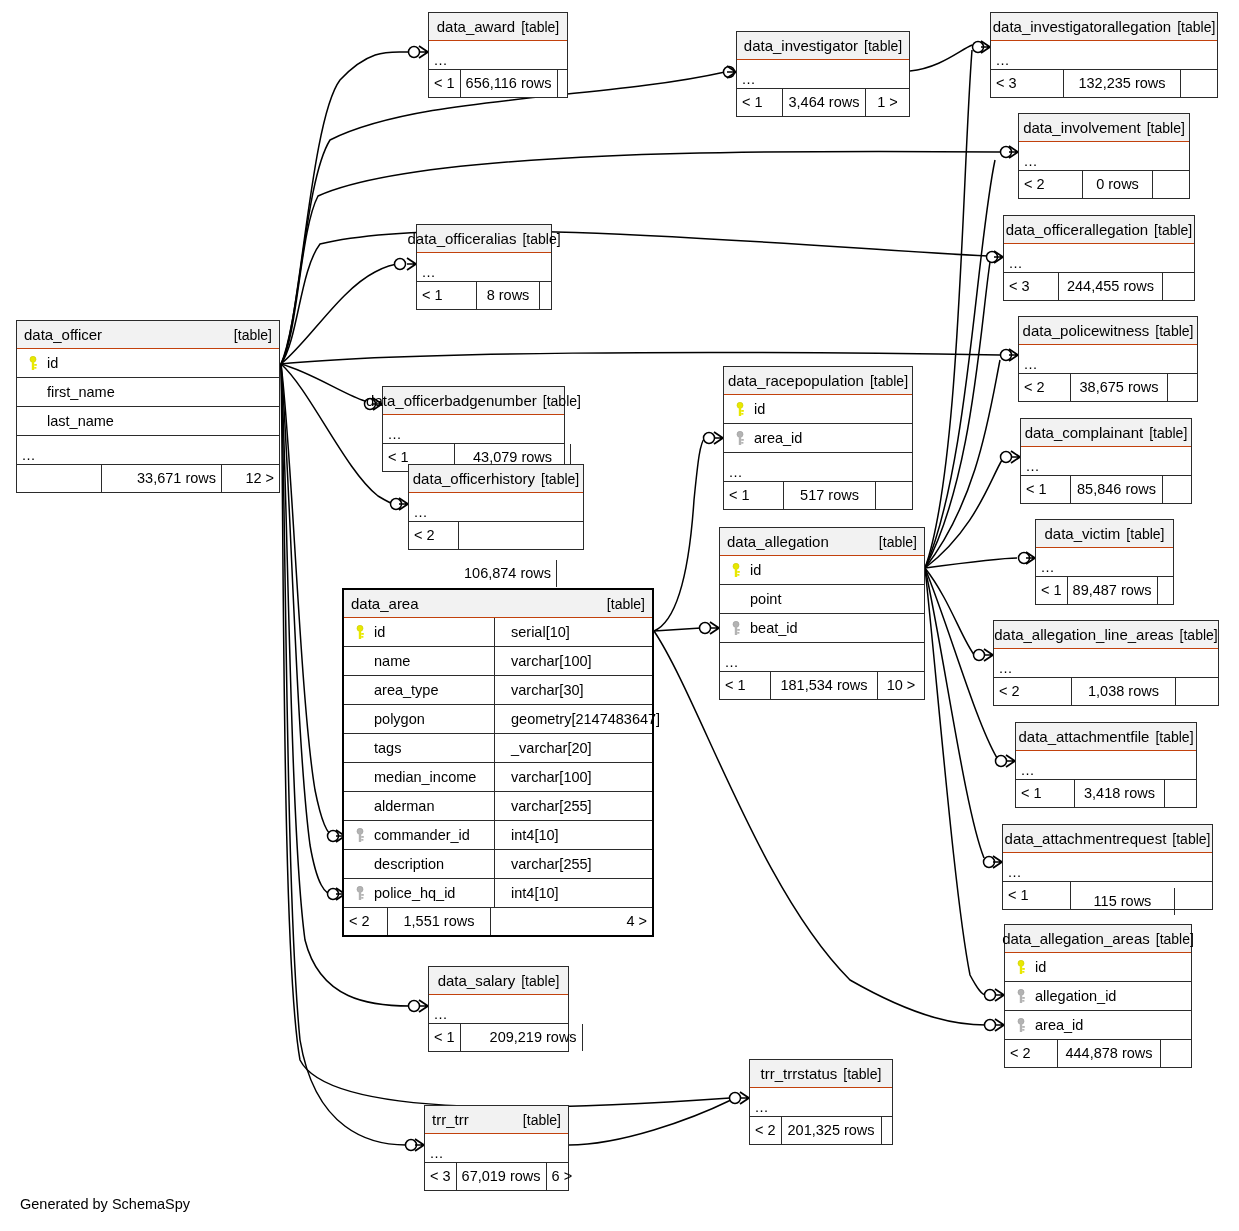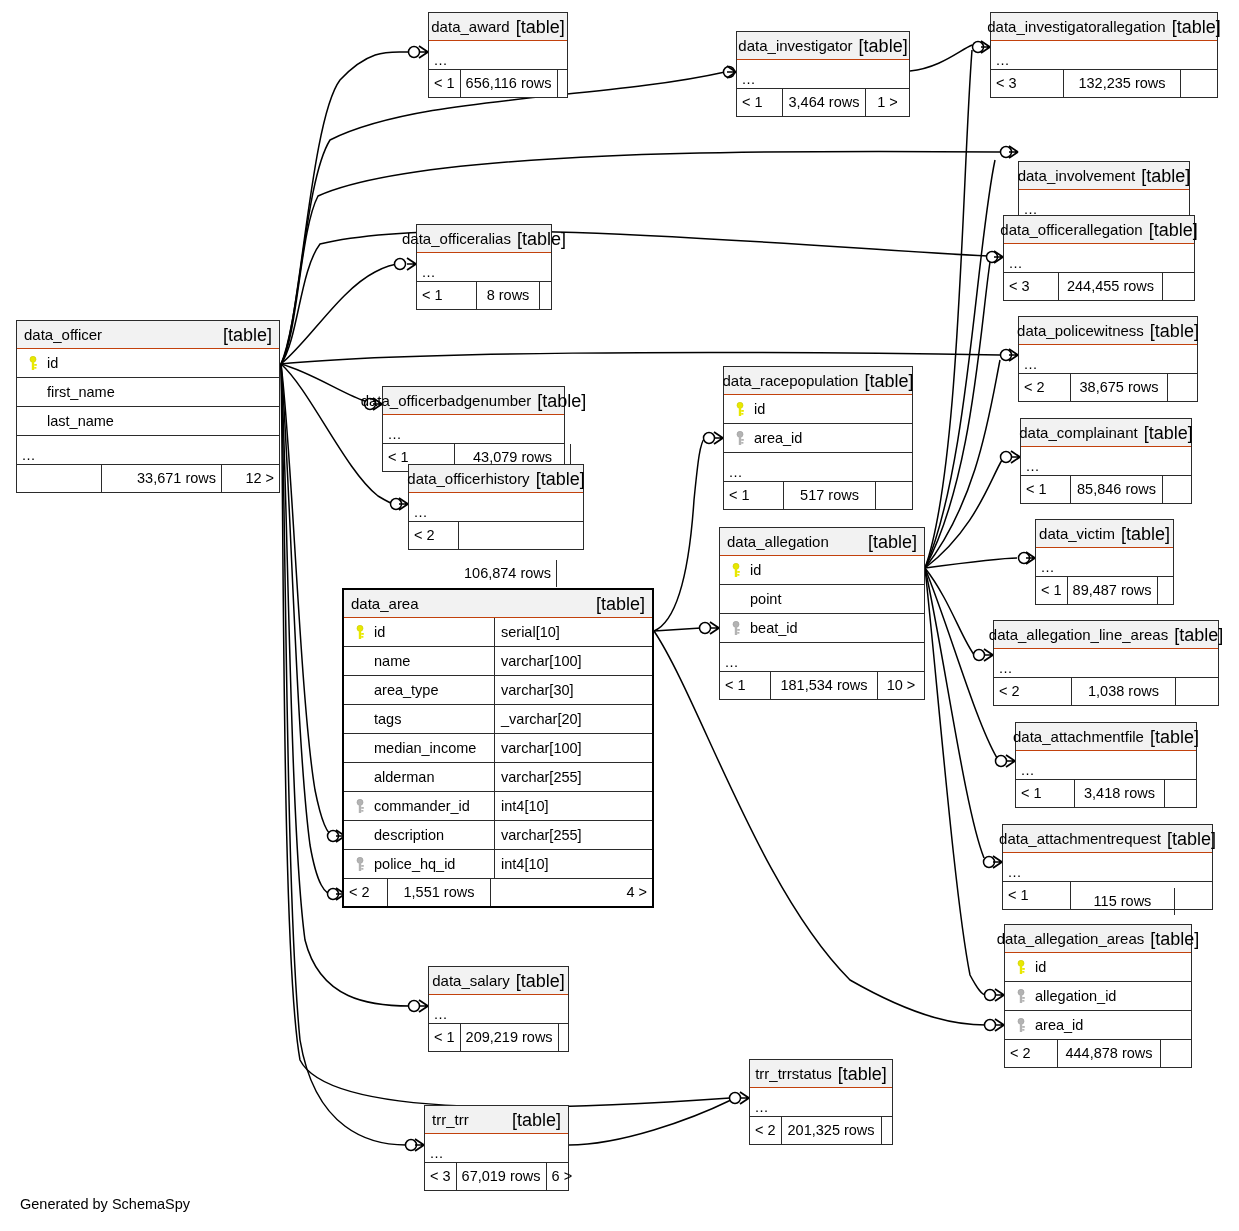--- a/index.html
+++ b/index.html
@@ -53,38 +53,38 @@
     display: flex;
     align-items: center;
     justify-content: space-between;
     padding: 0 7px;
     height: 28px;
     box-sizing: border-box;
     border-bottom: 1px solid #c2410c;
     white-space: nowrap;
   }
   .hdr .tname { font-size: 15px; }
-  .hdr .ttag { font-size: 18px; padding-left: 9px; }
+  .hdr .ttag { font-size: 14px; padding-left: 9px; }
   .hdr.center { justify-content: center; }
   .hdr.center .ttag { padding-left: 6px; }
 
   .colname {
     flex: 1 1 auto;
     display: flex;
     align-items: center;
     padding-left: 6px;
     box-sizing: border-box;
     overflow: hidden;
     white-space: nowrap;
   }
   .coltype {
     flex: 0 0 auto;
     box-sizing: border-box;
     border-left: 1px solid #2b2b2b;
-    padding-left: 6px;
+    padding-left: 16px;
     display: flex;
     align-items: center;
     white-space: nowrap;
     height: 100%;
   }
   .dots {
     padding-left: 5px;
     font-size: 14.5px;
     letter-spacing: 0.5px;
     align-self: flex-end;
@@ -328,21 +328,21 @@
         </div>
         <div class="row rowdots">
           <span class="dots">...</span>
         </div>
         <div class="ftr">
           <div class="f-left" style="flex: 0 0 73px;">&lt; 3</div>
           <div class="f-center" style="flex: 0 0 117px;">132,235 rows</div>
           <div class="f-left" style="flex: 1 1 auto;"></div>
         </div>
       </div>
-      <div class="tbl" style="left: 1018px; top: 113px; width: 172px; margin-top: 48px;">
+      <div class="tbl" style="left: 1018px; top: 113px; width: 172px;">
         <div class="hdr center">
           <span class="tname">data_involvement</span>
           <span class="ttag">[table]</span>
         </div>
         <div class="row rowdots">
           <span class="dots">...</span>
         </div>
         <div class="ftr">
           <div class="f-left" style="flex: 0 0 64px;">&lt; 2</div>
           <div class="f-center" style="flex: 0 0 70px;">0 rows</div>
@@ -654,20 +654,27 @@
         <div class="row">
           <div class="colname">
             <span class="key"></span>
             <span>area_type</span>
           </div>
           <div class="coltype" style="width: 158px;">varchar[30]</div>
         </div>
         <div class="row">
           <div class="colname">
             <span class="key"></span>
+            <span>polygon</span>
+          </div>
+          <div class="coltype" style="width: 158px;">geometry[2147483647]</div>
+        </div>
+        <div class="row">
+          <div class="colname">
+            <span class="key"></span>
             <span>tags</span>
           </div>
           <div class="coltype" style="width: 158px;">_varchar[20]</div>
         </div>
         <div class="row">
           <div class="colname">
             <span class="key"></span>
             <span>median_income</span>
           </div>
           <div class="coltype" style="width: 158px;">varchar[100]</div>
@@ -723,21 +730,21 @@
       <div class="tbl" style="left: 428px; top: 966px; width: 141px;">
         <div class="hdr center">
           <span class="tname">data_salary</span>
           <span class="ttag">[table]</span>
         </div>
         <div class="row rowdots">
           <span class="dots">...</span>
         </div>
         <div class="ftr">
           <div class="f-left" style="flex: 0 0 31px;">&lt; 1</div>
-          <div class="f-center" style="flex: 0 0 92px;">209,219 rows</div>
+          <div class="f-center" style="flex: 0 0 92px; margin-left: 24px;">209,219 rows</div>
           <div class="f-left" style="flex: 1 1 auto;"></div>
         </div>
       </div>
       <div class="tbl" style="left: 749px; top: 1059px; width: 144px;">
         <div class="hdr center">
           <span class="tname">trr_trrstatus</span>
           <span class="ttag">[table]</span>
         </div>
         <div class="row rowdots">
           <span class="dots">...</span>

